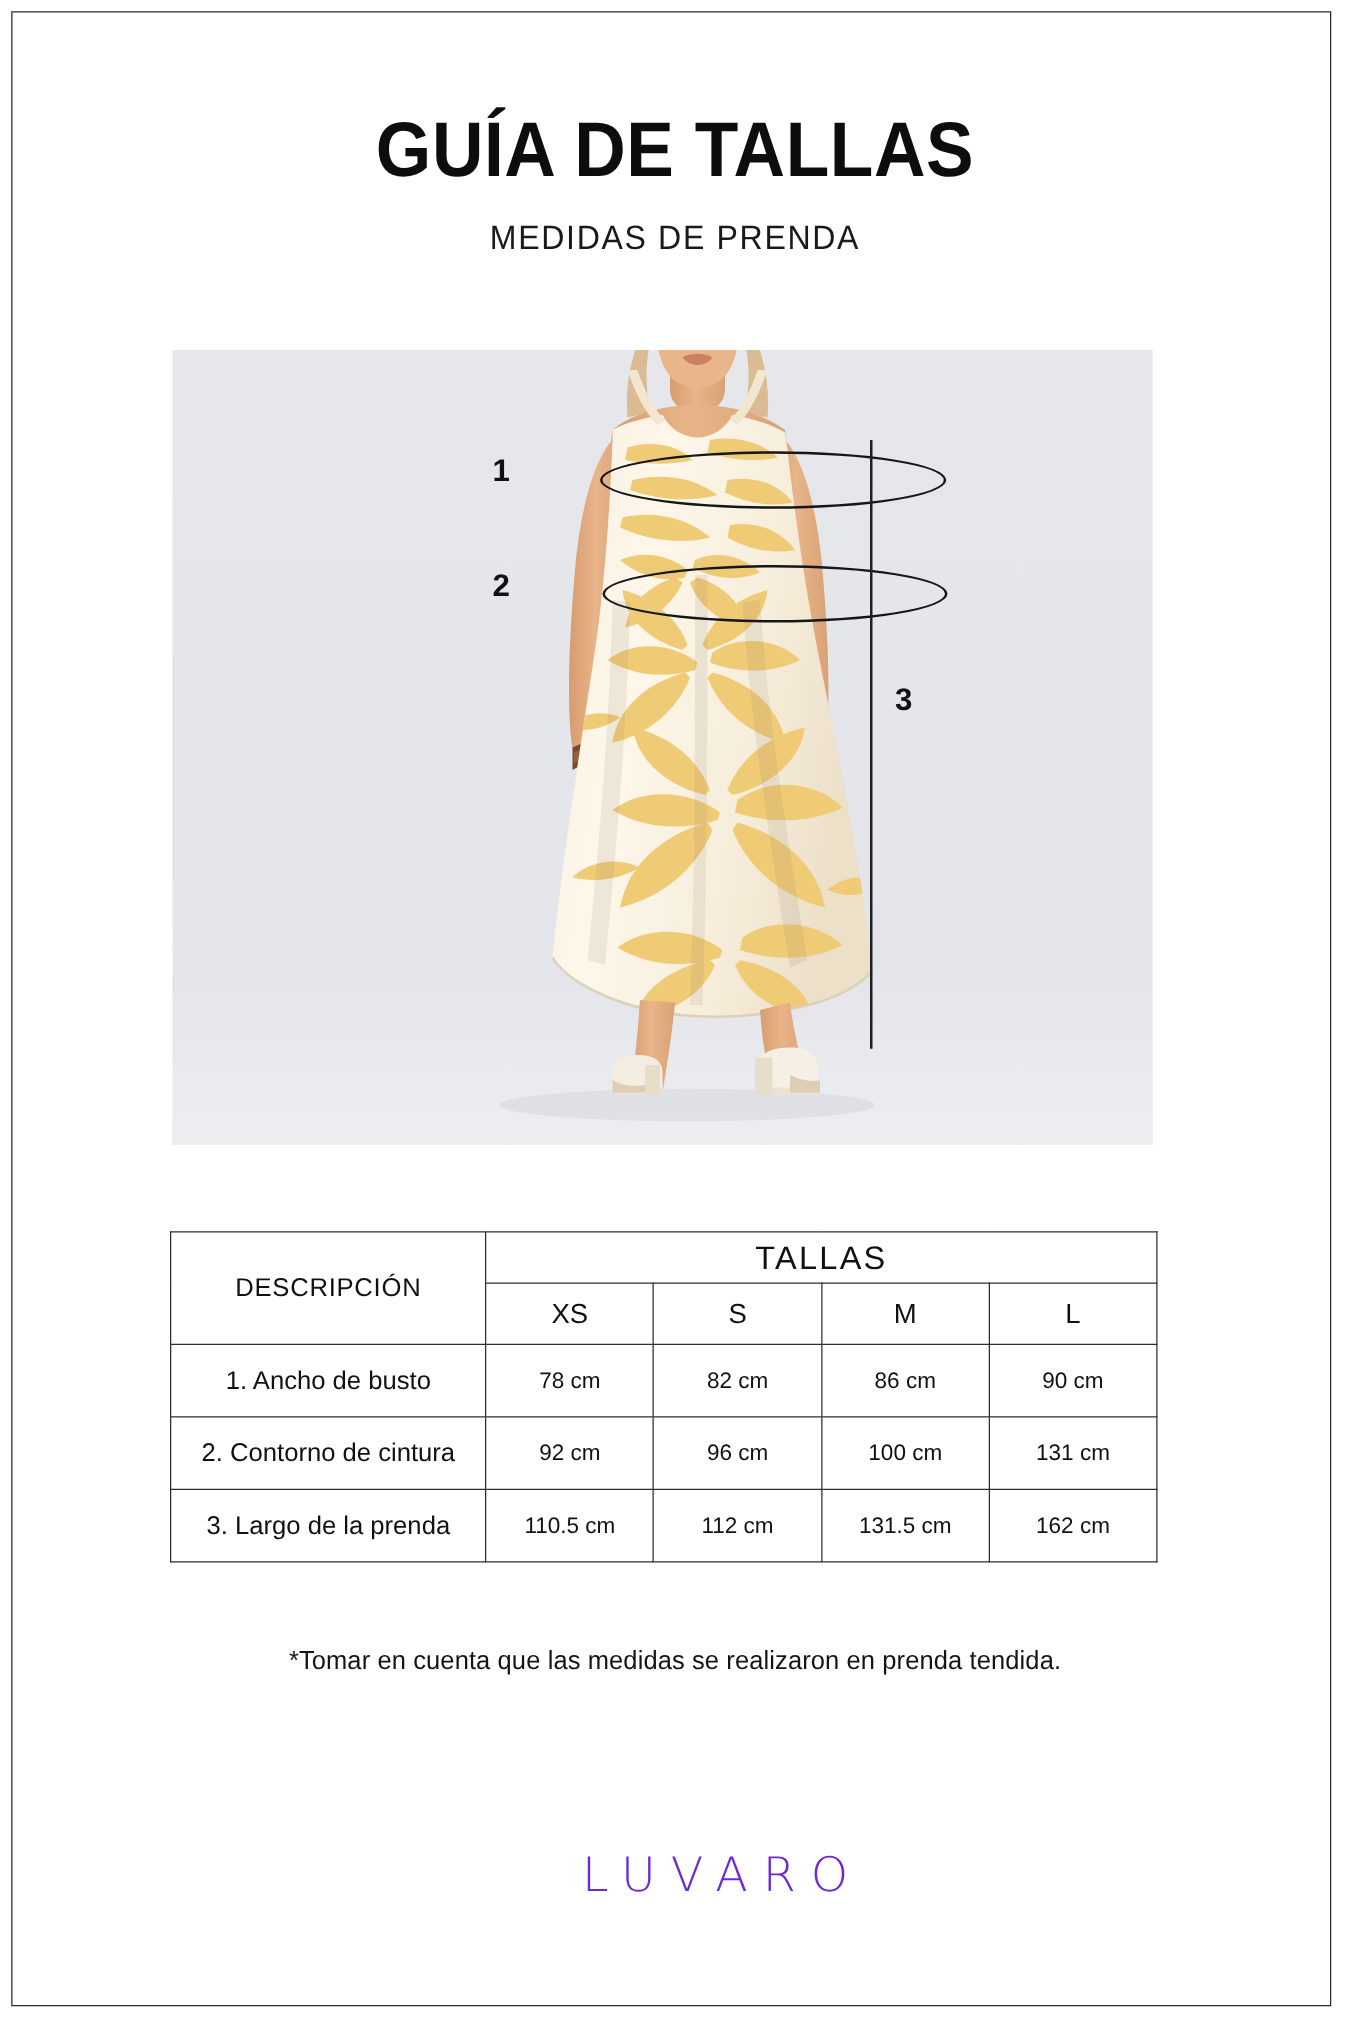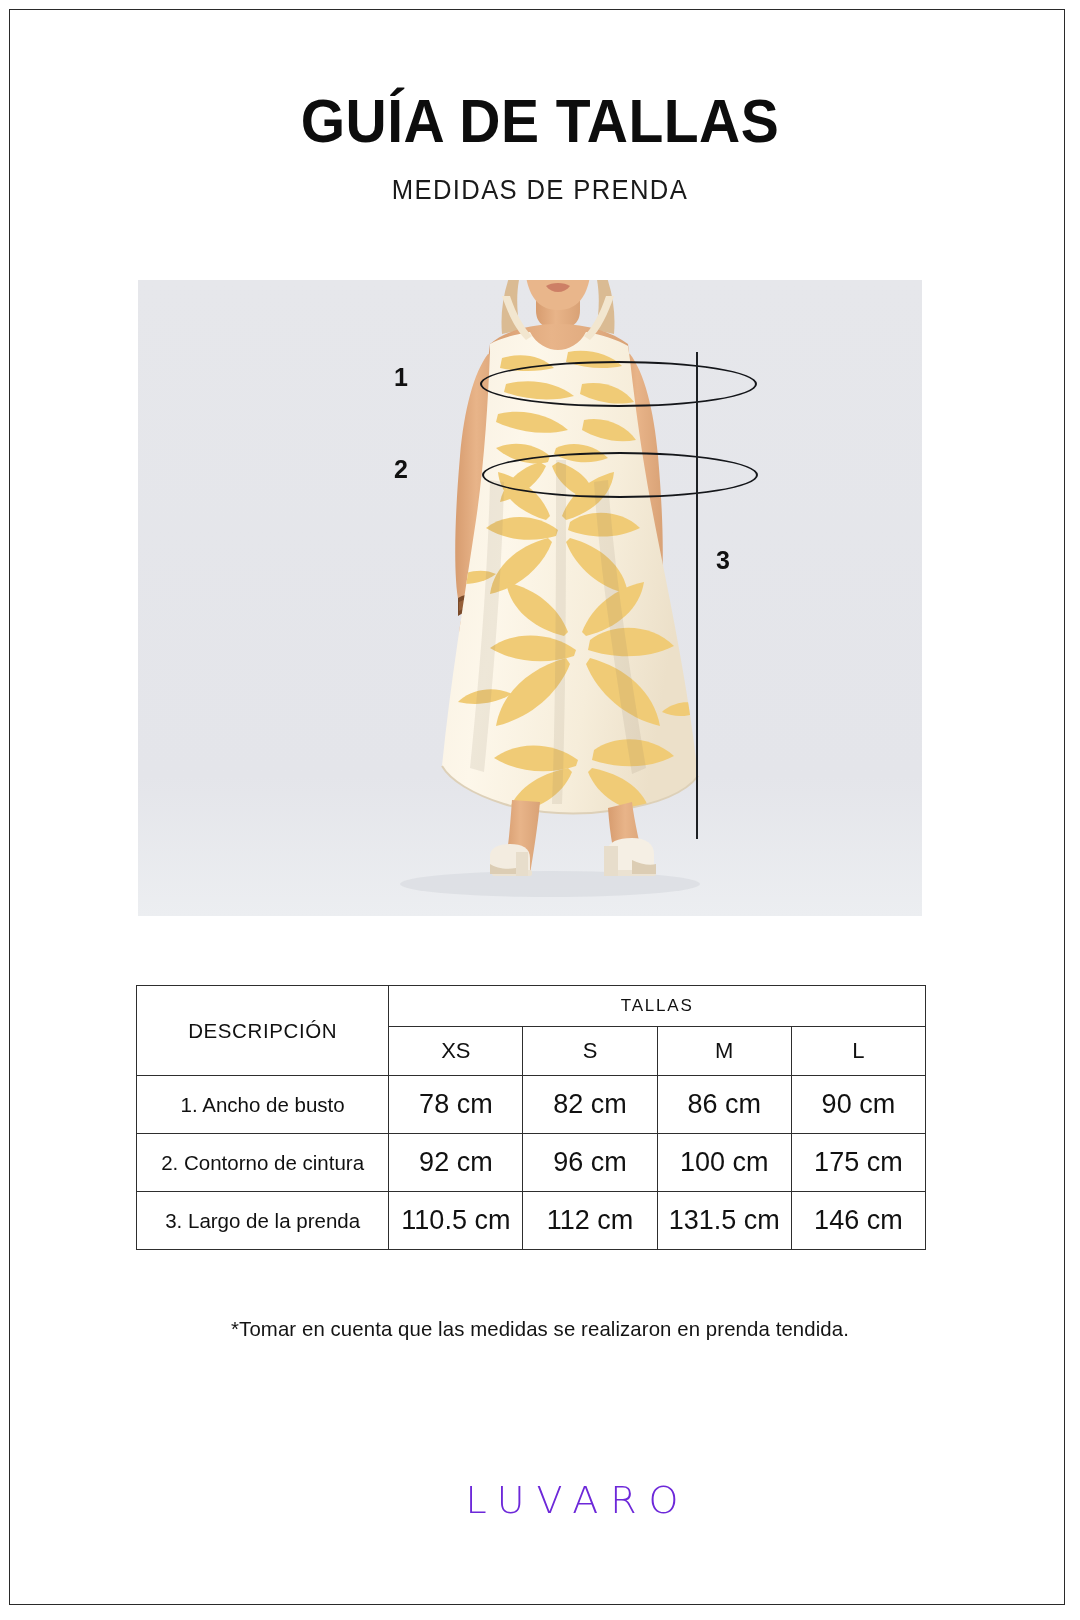--- a/index.html
+++ b/index.html
@@ -142,40 +142,40 @@
   .col-size { width: 134px; }
 
   .th-desc {
     font-size: 20.5px;
     font-weight: 700;
     letter-spacing: 0.6px;
     height: 88px;
     margin-left: 44px;
   }
   .th-tallas {
-    font-size: 17px;
+    font-size: 26px;
     font-weight: 700;
     letter-spacing: 1.8px;
     height: 40px;
   }
   .th-size {
     font-size: 22px;
     font-weight: 700;
     height: 48px;
   }
   .row-label {
     font-size: 20.5px;
     font-weight: 700;
     text-align: left;
     padding-left: 36px;
     height: 57px;
     margin-left: 35px;
   }
   .row-value {
-    font-size: 27px;
+    font-size: 18px;
     font-weight: 400;
     height: 57px;
   }
 
   
   #footnote {
     position: absolute;
     left: 0;
     top: 1317px;
     width: 1080px;
@@ -405,29 +405,29 @@
         <td class="row-value">82 cm</td>
         <td class="row-value">86 cm</td>
         <td class="row-value">90 cm</td>
       </tr>
 
       <tr>
         <td class="row-label">2. Contorno de cintura</td>
         <td class="row-value">92 cm</td>
         <td class="row-value">96 cm</td>
         <td class="row-value">100 cm</td>
-        <td class="row-value">175 cm</td>
+        <td class="row-value">131 cm</td>
       </tr>
 
       <tr>
         <td class="row-label">3. Largo de la prenda</td>
         <td class="row-value">110.5 cm</td>
         <td class="row-value">112 cm</td>
         <td class="row-value">131.5 cm</td>
-        <td class="row-value">146 cm</td>
+        <td class="row-value">162 cm</td>
       </tr>
     </tbody>
   </table>
 
   <div id="footnote">*Tomar en cuenta que las medidas se realizaron en prenda tendida.</div>
 
   <div id="brand-logo">LUVARO</div>
 
 </div>
 

